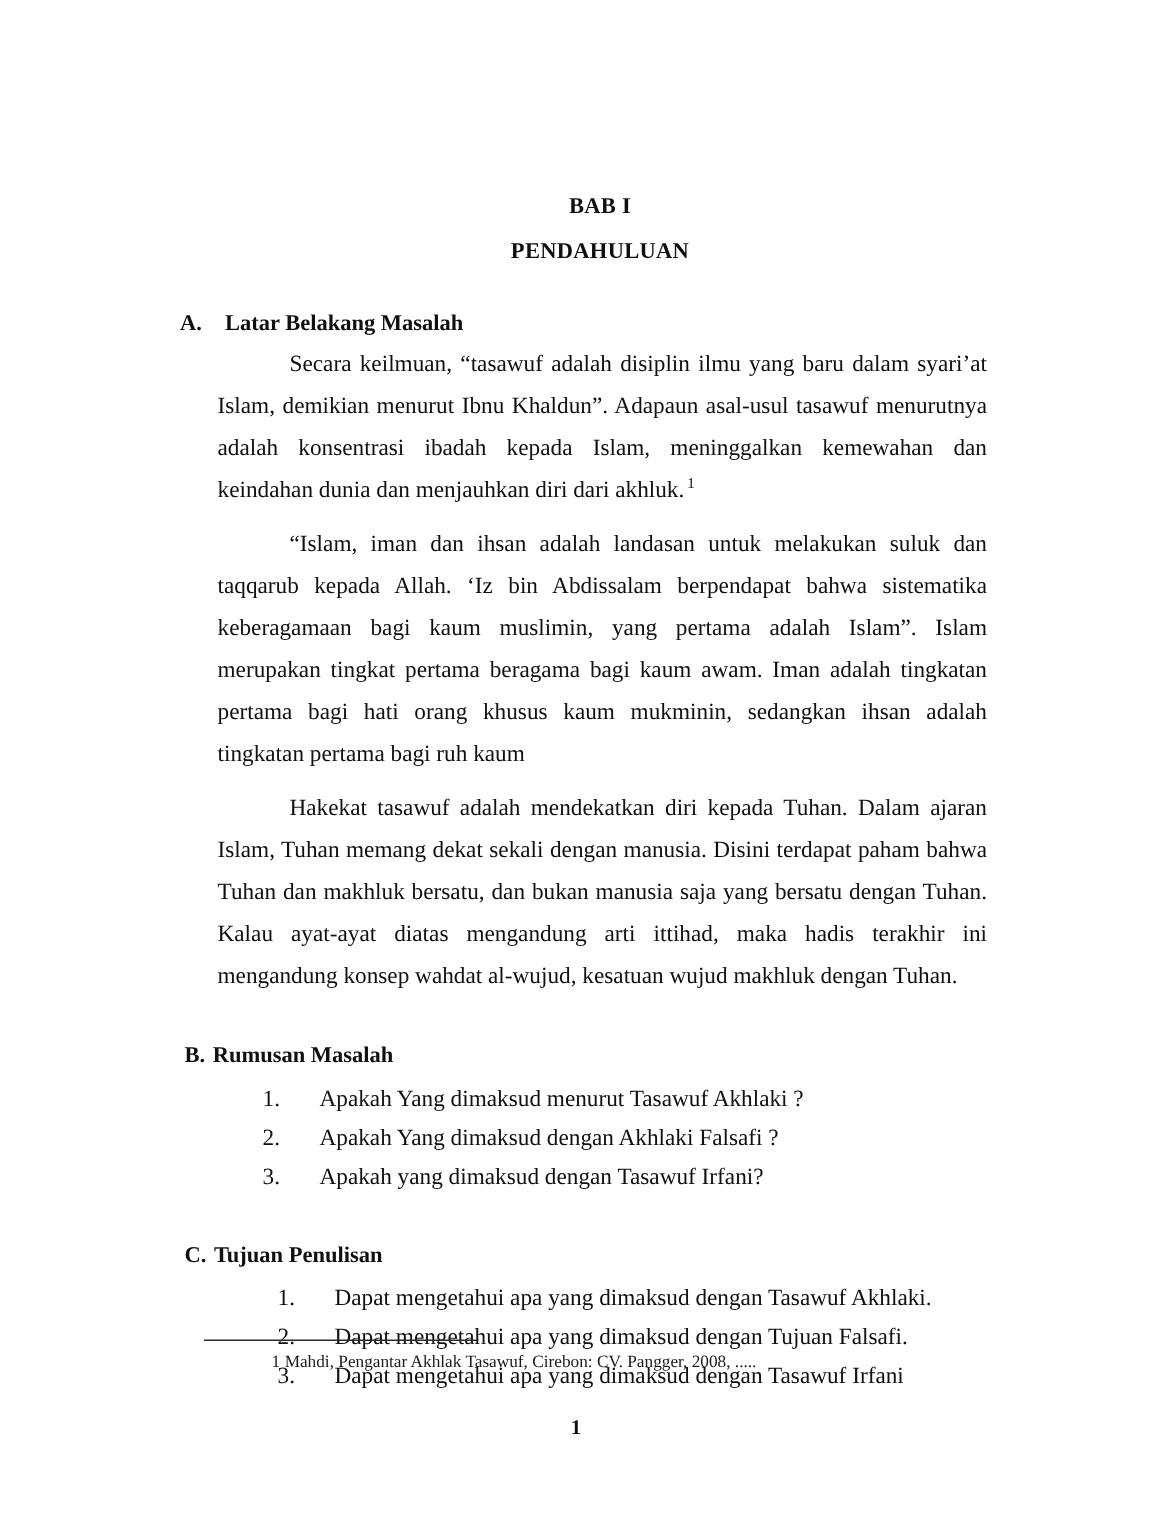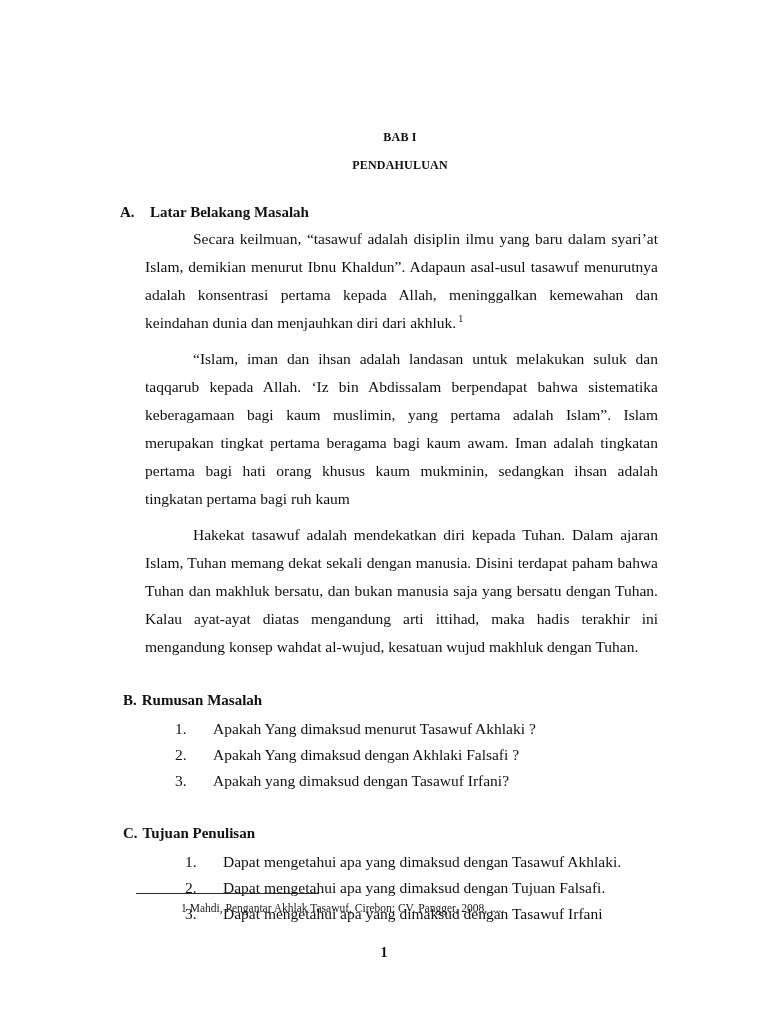--- a/index.html
+++ b/index.html
@@ -30,21 +30,21 @@
     position: absolute;
     left: 120px;
     top: 130px;
     width: 540px;
   }
 
   
   .chapter-title {
     text-align: center;
     font-weight: bold;
-    font-size: 12px;
+    font-size: 15px;
     letter-spacing: 0.2px;
     margin-left: 20px;
   }
   .chapter-title .line1 { margin-bottom: 13px; }
   .chapter-title .line2 { margin-bottom: 4px; }
 
   
   .section-heading {
     font-weight: bold;
     font-size: 15px;
@@ -160,21 +160,21 @@
     <div class="chapter-title">
       <div class="line1">BAB I</div>
       <div class="line2">PENDAHULUAN</div>
     </div>
 
     <div class="section-heading tabbed">
       <span class="sec-letter">A.</span>
       <span>Latar Belakang Masalah</span>
     </div>
 
-    <p class="body-par"><span>Secara keilmuan, “tasawuf adalah disiplin ilmu yang baru dalam syari’at Islam, demikian menurut Ibnu Khaldun”. Adapaun asal-usul tasawuf menurutnya adalah konsentrasi pertama kepada Allah, meninggalkan kemewahan dan keindahan dunia dan menjauhkan diri dari akhluk.</span><sup class="fn">1</sup></p>
+    <p class="body-par"><span>Secara keilmuan, “tasawuf adalah disiplin ilmu yang baru dalam syari’at Islam, demikian menurut Ibnu Khaldun”. Adapaun asal-usul tasawuf menurutnya adalah konsentrasi ibadah kepada Islam, meninggalkan kemewahan dan keindahan dunia dan menjauhkan diri dari akhluk.</span><sup class="fn">1</sup></p>
 
     <p class="body-par">“Islam, iman dan ihsan adalah landasan untuk melakukan suluk dan taqqarub kepada Allah. ‘Iz bin Abdissalam berpendapat bahwa sistematika keberagamaan bagi kaum muslimin, yang pertama adalah Islam”. Islam merupakan tingkat pertama beragama bagi kaum awam. Iman adalah tingkatan pertama bagi hati orang khusus kaum mukminin, sedangkan ihsan adalah tingkatan pertama bagi ruh kaum</p>
 
     <p class="body-par">Hakekat tasawuf adalah mendekatkan diri kepada Tuhan. Dalam ajaran Islam, Tuhan memang dekat sekali dengan manusia. Disini terdapat paham bahwa Tuhan dan makhluk bersatu, dan bukan manusia saja yang bersatu dengan Tuhan. Kalau ayat-ayat diatas mengandung arti ittihad, maka hadis terakhir ini mengandung konsep wahdat al-wujud, kesatuan wujud makhluk dengan Tuhan.</p>
 
     <div class="section-heading tight indent-b">
       <span class="sec-letter">B.</span>
       <span>Rumusan Masalah</span>
     </div>
 

